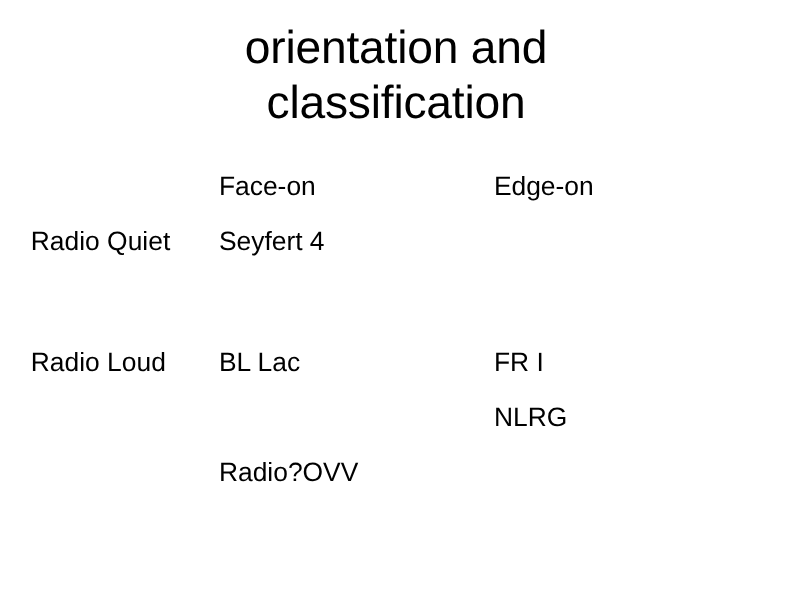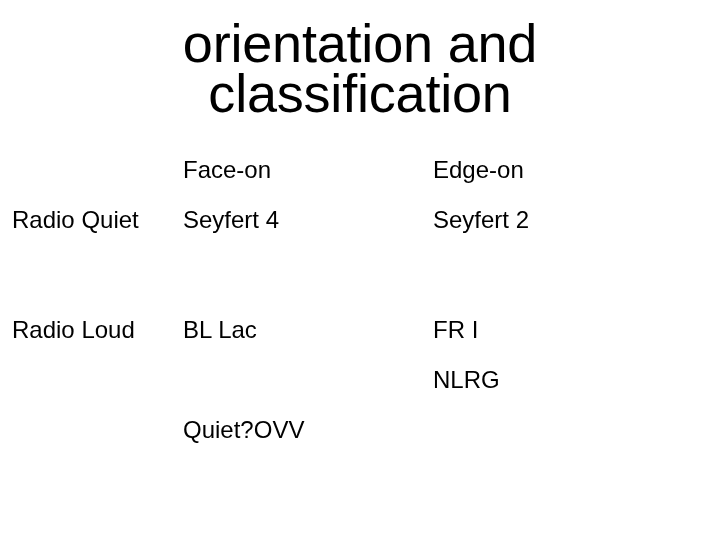--- a/index.html
+++ b/index.html
@@ -17,39 +17,40 @@
     -webkit-font-smoothing: none;
   }
 
   
   .slide-title {
     position: absolute;
     left: 0;
     top: 18px;
     width: 720px;
     text-align: center;
-    font-size: 54px;
+    font-size: 42px;
     line-height: 50px;
     font-weight: 400;
     letter-spacing: -0.2px;
     color: #000000;
   }
   .slide-title .title-line {
     display: block;
     white-space: pre;
   }
 
   
   .class-table {
     position: absolute;
     left: 0;
     top: 155px;
     width: 583px;
     font-size: 24px;
     line-height: 30px;
+    padding-left: 16px;
   }
   .table-row {
     position: relative;
     height: 50px;
   }
   .table-row.spacer-row {
     height: 60px;
   }
   .cell {
     position: absolute;
@@ -75,21 +76,20 @@
 
   <div class="table-row">
 
     <span class="cell col-faceon">Face-on</span>
     <span class="cell col-edgeon">Edge-on</span>
   </div>
 
   <div class="table-row">
     <span class="cell col-label">Radio Quiet</span>
     <span class="cell col-faceon">Seyfert 4</span>
-    <span class="cell col-edgeon">Seyfert 2</span>
   </div>
 
 
   <div class="table-row spacer-row">
     
     
     
   </div>
 
   <div class="table-row">
@@ -98,16 +98,16 @@
     <span class="cell col-edgeon">FR I</span>
   </div>
 
   <div class="table-row">
 
     <span class="cell col-edgeon">NLRG</span>
   </div>
 
   <div class="table-row">
 
-    <span class="cell col-faceon">Quiet?OVV</span>
+    <span class="cell col-faceon">Radio?OVV</span>
   </div>
 
 </div>
 
 </body></html>

